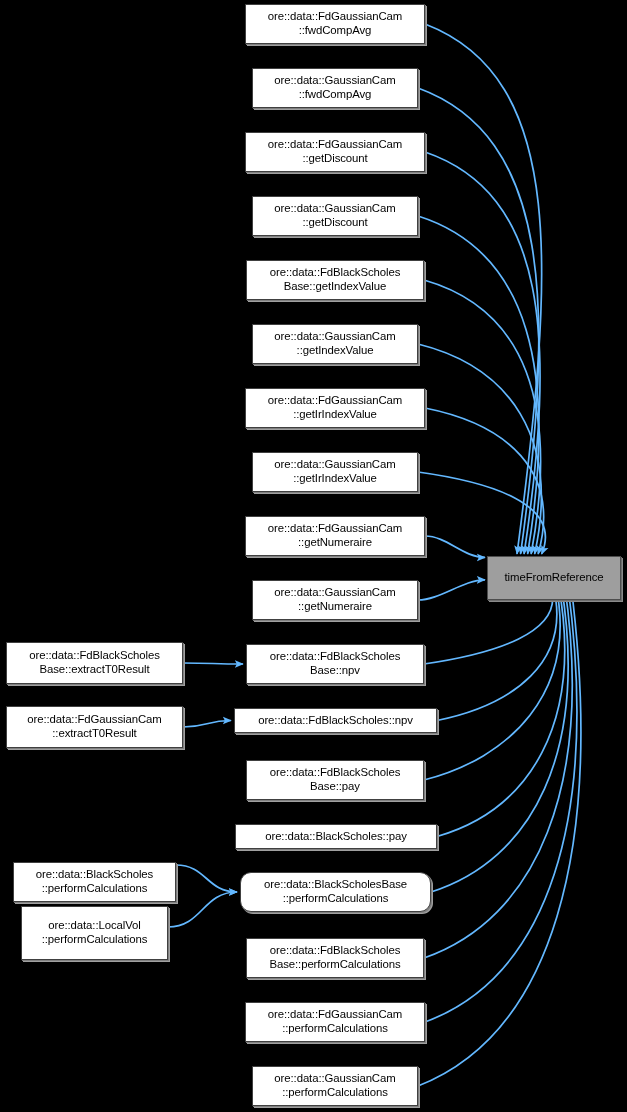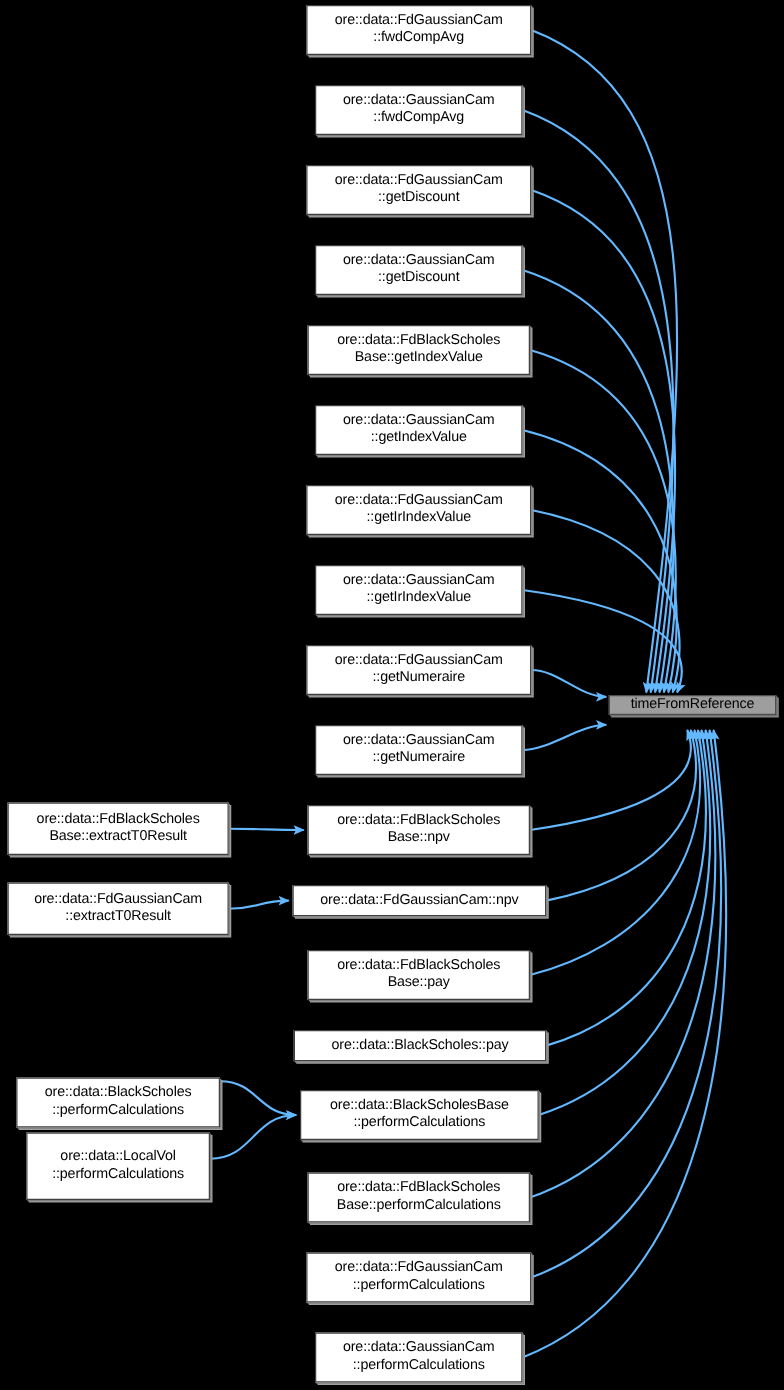--- a/index.html
+++ b/index.html
@@ -106,36 +106,36 @@
       <div class="node" style="left: 245px; top: 388px; width: 180px; height: 40px;"><span class="node-label">ore::data::FdGaussianCam
 ::getIrIndexValue</span></div>
       <div class="node" style="left: 252px; top: 452px; width: 166px; height: 40px;"><span class="node-label">ore::data::GaussianCam
 ::getIrIndexValue</span></div>
       <div class="node" style="left: 245px; top: 516px; width: 180px; height: 40px;"><span class="node-label">ore::data::FdGaussianCam
 ::getNumeraire</span></div>
       <div class="node" style="left: 252px; top: 580px; width: 166px; height: 40px;"><span class="node-label">ore::data::GaussianCam
 ::getNumeraire</span></div>
       <div class="node" style="left: 246px; top: 644px; width: 178px; height: 40px;"><span class="node-label">ore::data::FdBlackScholes
 Base::npv</span></div>
-      <div class="node" style="left: 234px; top: 708px; width: 203px; height: 25px;"><span class="node-label">ore::data::FdGaussianCam::npv</span></div>
+      <div class="node" style="left: 234px; top: 708px; width: 203px; height: 25px;"><span class="node-label">ore::data::FdBlackScholes::npv</span></div>
       <div class="node" style="left: 246px; top: 760px; width: 178px; height: 40px;"><span class="node-label">ore::data::FdBlackScholes
 Base::pay</span></div>
       <div class="node" style="left: 235px; top: 824px; width: 202px; height: 25px;"><span class="node-label">ore::data::BlackScholes::pay</span></div>
-      <div class="node" style="left: 240px; top: 872px; width: 191px; height: 40px;"><span class="node-label">ore::data::BlackScholesBase
+      <div class="node" style="left: 240px; top: 872px; width: 191px; height: 40px; border-radius: 11px;"><span class="node-label">ore::data::BlackScholesBase
 ::performCalculations</span></div>
       <div class="node" style="left: 246px; top: 938px; width: 178px; height: 40px;"><span class="node-label">ore::data::FdBlackScholes
 Base::performCalculations</span></div>
       <div class="node" style="left: 245px; top: 1002px; width: 180px; height: 40px;"><span class="node-label">ore::data::FdGaussianCam
 ::performCalculations</span></div>
       <div class="node" style="left: 252px; top: 1066px; width: 166px; height: 40px;"><span class="node-label">ore::data::GaussianCam
 ::performCalculations</span></div>
       <div class="node" style="left: 6px; top: 642px; width: 177px; height: 42px;"><span class="node-label">ore::data::FdBlackScholes
 Base::extractT0Result</span></div>
       <div class="node" style="left: 6px; top: 706px; width: 177px; height: 42px;"><span class="node-label">ore::data::FdGaussianCam
 ::extractT0Result</span></div>
       <div class="node" style="left: 13px; top: 862px; width: 163px; height: 40px;"><span class="node-label">ore::data::BlackScholes
 ::performCalculations</span></div>
       <div class="node" style="left: 21px; top: 906px; width: 147px; height: 54px;"><span class="node-label">ore::data::LocalVol
 ::performCalculations</span></div>
-      <div class="node target" style="left: 487px; top: 556px; width: 134px; height: 16px;"><span class="node-label">timeFromReference</span></div>
+      <div class="node target" style="left: 487px; top: 556px; width: 134px; height: 44px;"><span class="node-label">timeFromReference</span></div>
     </div>
 
 </div>
 
 </body></html>

